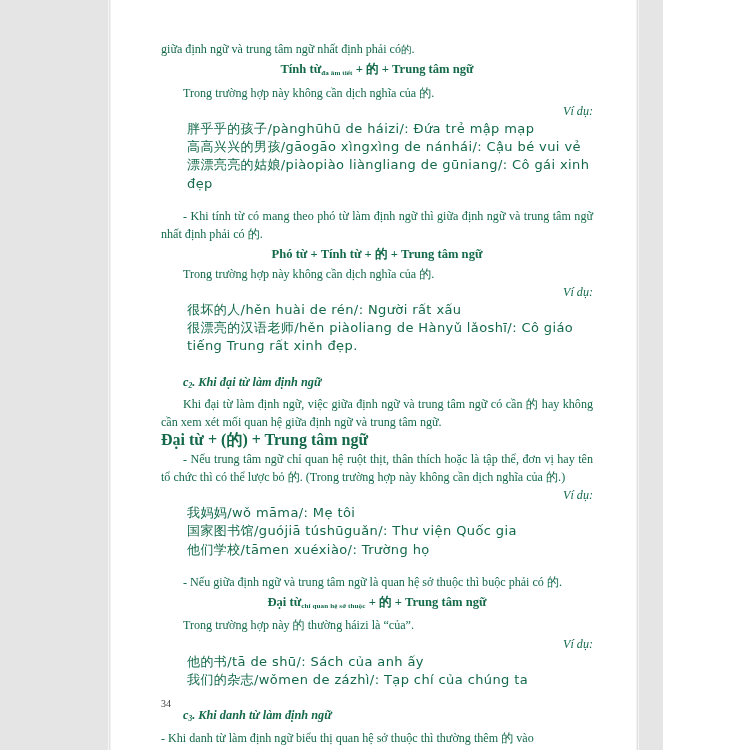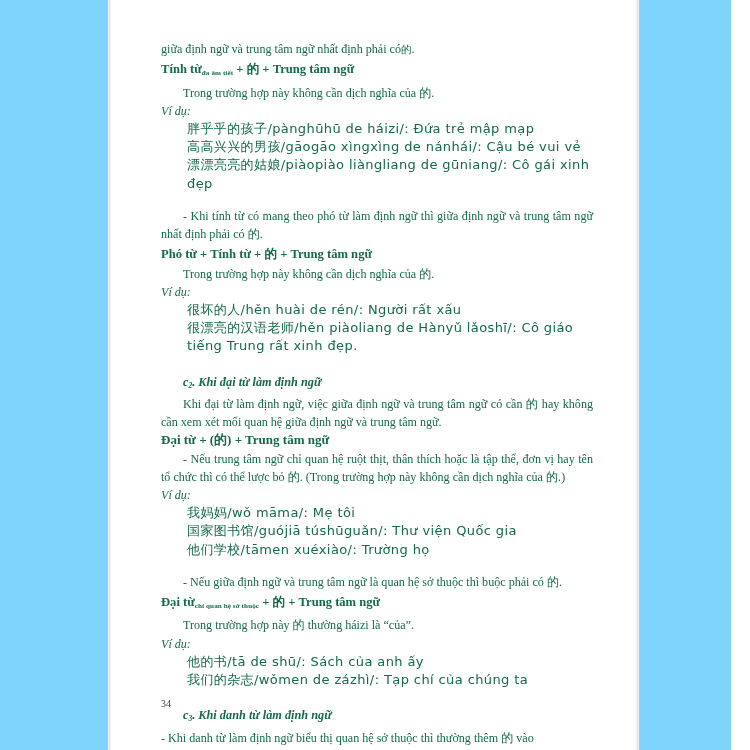--- a/index.html
+++ b/index.html
@@ -8,23 +8,23 @@
   }
   body {
     width: 750px;
     height: 750px;
     background: #ffffff;
     font-family: "Liberation Serif", serif;
     overflow: hidden;
   }
   .scan-canvas {
     position: relative;
-    width: 731px;
-    height: 750px;
-    background: #7dd3fc;
+    width: 663px;
+    height: 750px;
+    background: #e5e5e5;
   }
   
   .gutter-left {
     position: absolute;
     left: 108px;
     top: 0;
     width: 3px;
     height: 750px;
     background: linear-gradient(to right, #ffffff 0%, #e3e3e3 50%, #fbfbfb 100%);
   }
@@ -60,34 +60,35 @@
   .p-flush {
     text-indent: 0;
   }
   .p-indent {
     text-indent: 22px;
   }
   .p-dash {
     text-indent: 22px;
   }
   .centered {
+    text-align: center;
     font-weight: bold;
     margin-top: 2px;
     margin-bottom: 1px;
     font-size: 12.6px;
   }
   .example-line {
     text-indent: 0;
     padding-left: 26px;
     text-align: left;
   }
   .vidu {
     font-style: italic;
     text-indent: 0;
-    text-align: left;
+    text-align: right;
   }
   .han {
     font-family: "DejaVu Sans", sans-serif;
     font-size: 13px;
     letter-spacing: 0.4px;
   }
   .han-inline {
     font-family: "DejaVu Sans", sans-serif;
     font-size: 10.6px;
   }
@@ -110,21 +111,21 @@
     text-indent: 22px;
     font-weight: bold;
     font-style: italic;
     text-align: left;
     font-size: 12.3px;
   }
   .formula-left {
     text-indent: 0;
     font-weight: bold;
     text-align: left;
-    font-size: 13px;
+    font-size: 16px;
   }
   .page-number {
     position: absolute;
     left: 50px;
     top: 698px;
     font-size: 10px;
     color: #3b3b3b;
     font-family: "Liberation Serif", serif;
   }
 </style>

